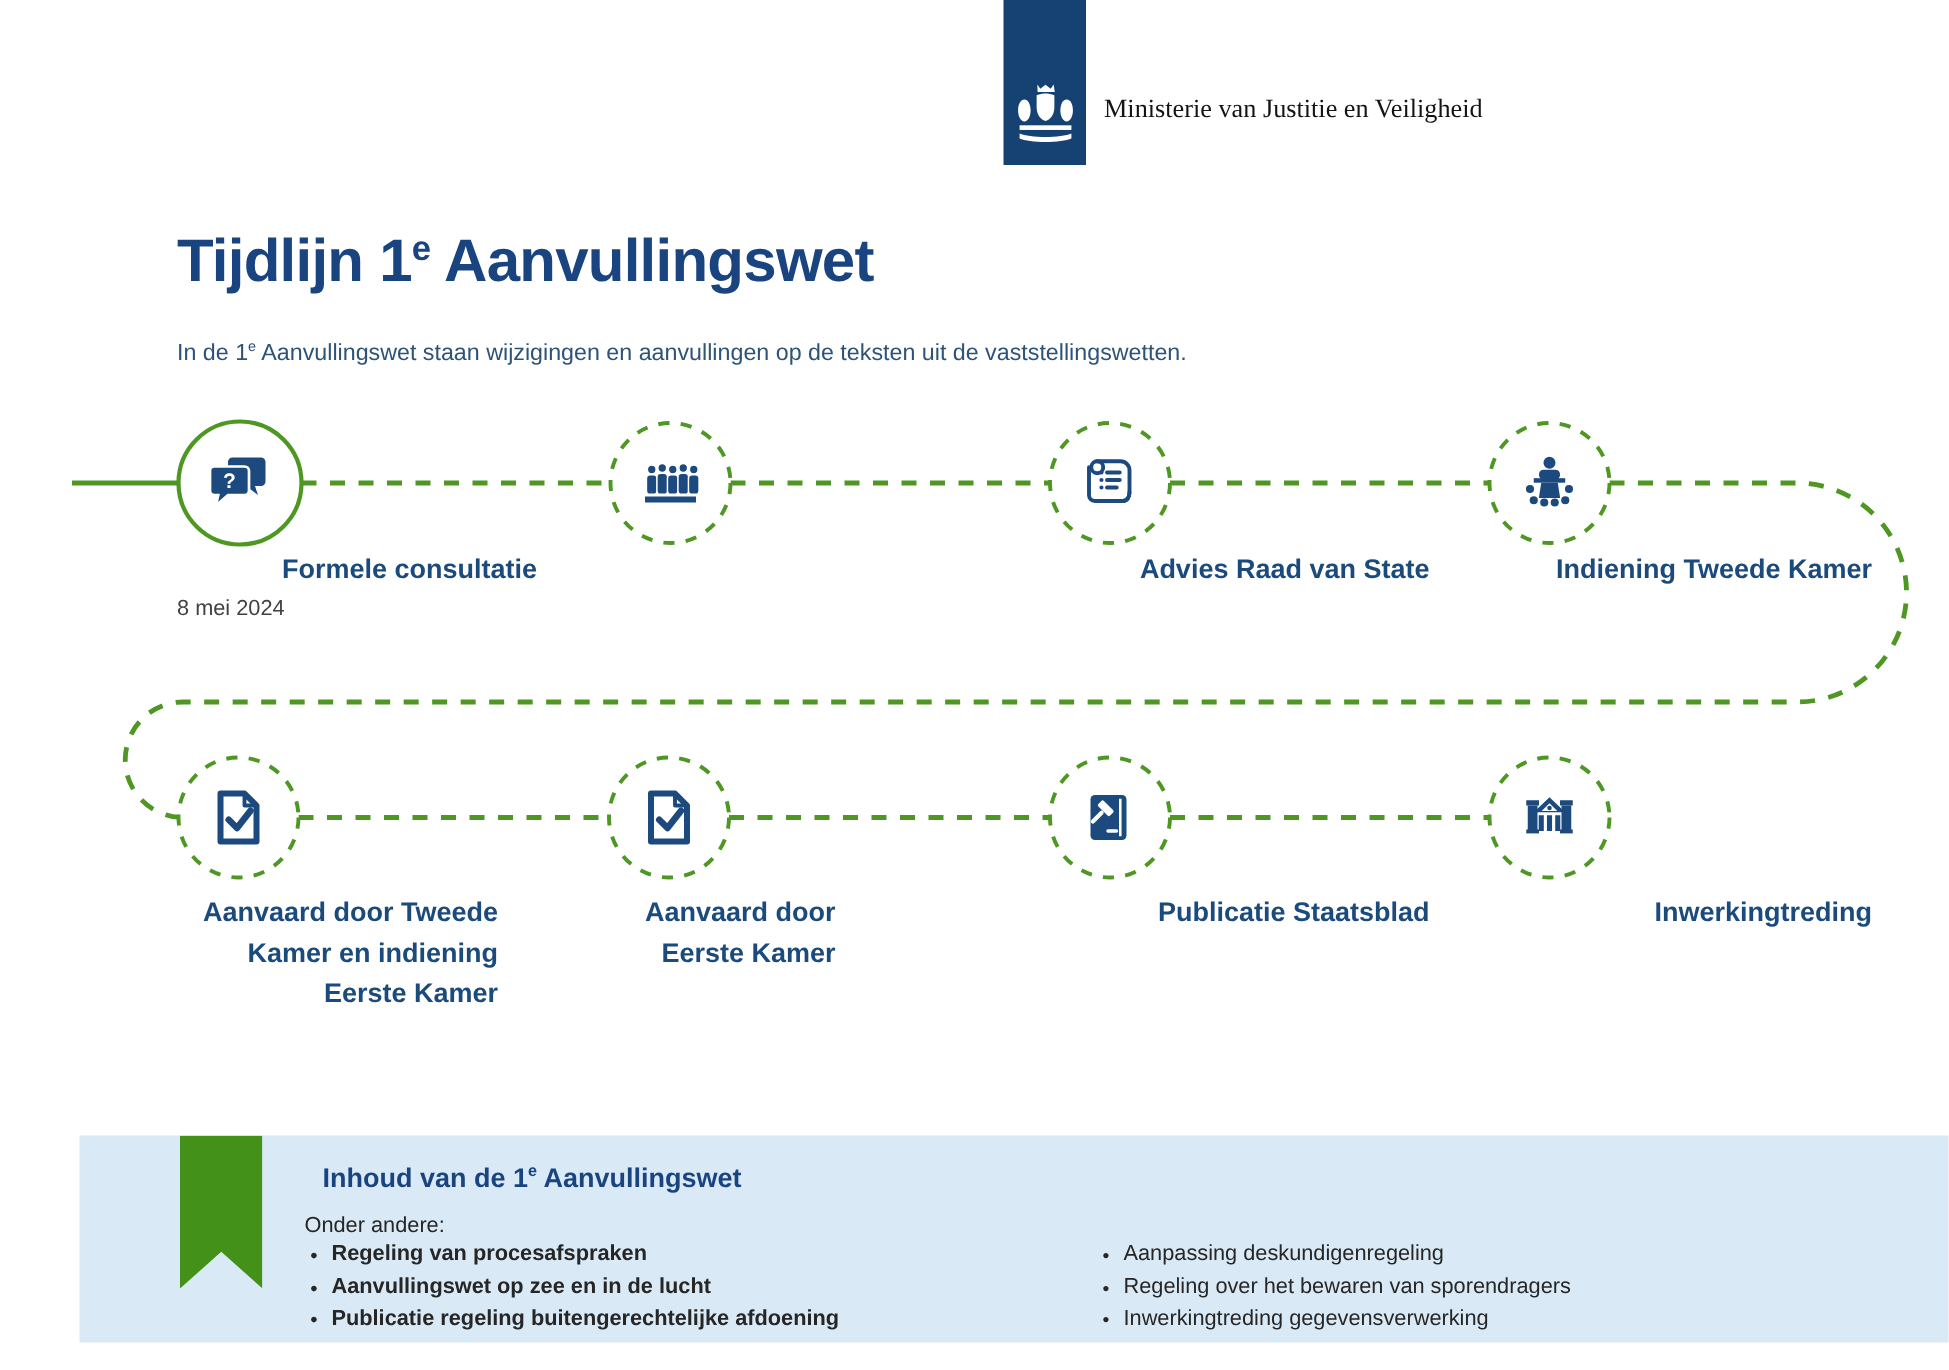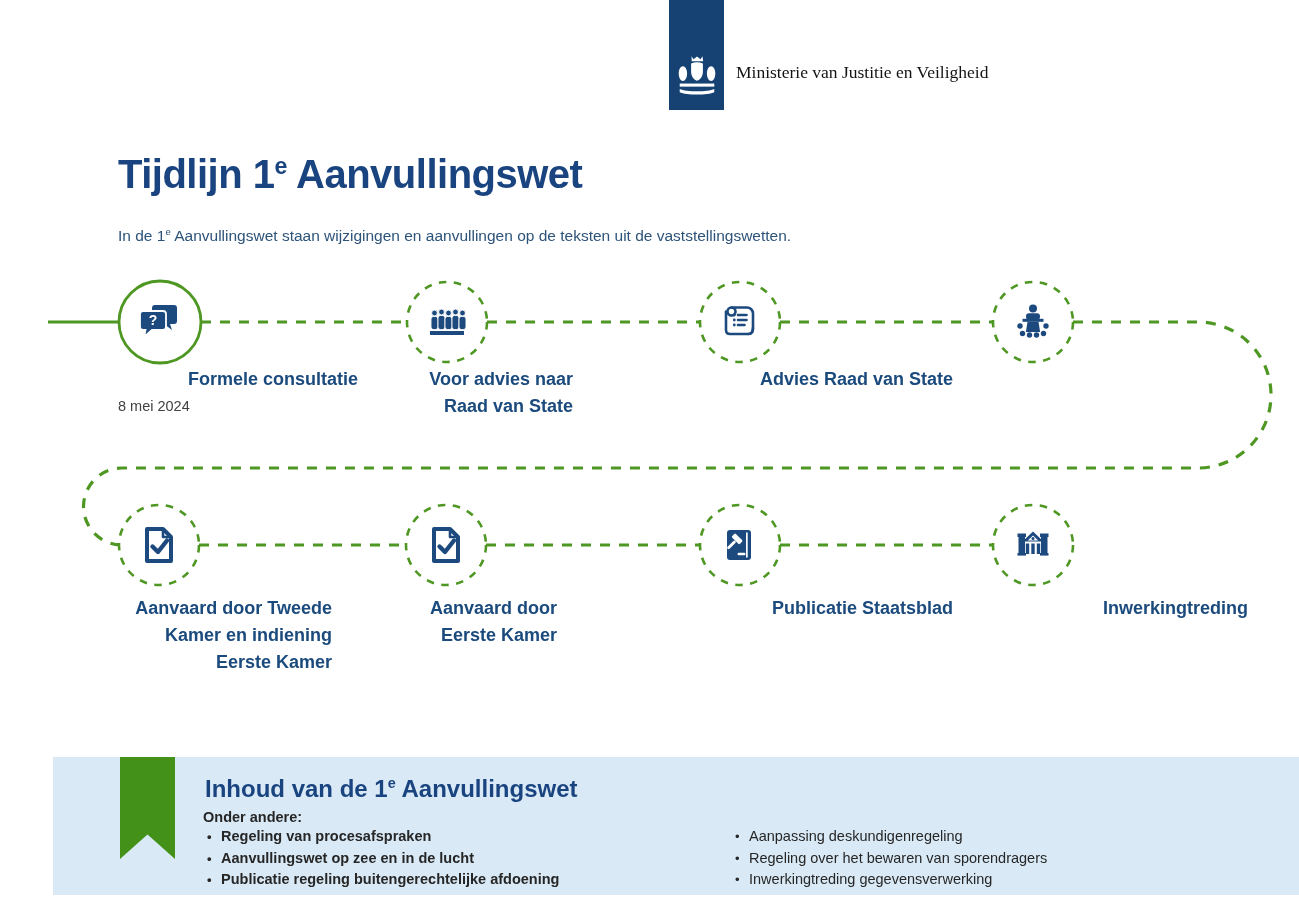--- a/index.html
+++ b/index.html
@@ -57,27 +57,27 @@
   .content-box {
     position:absolute; left:5px; top:757px; width:1289px; height:138px;
     background:#d9eaf6;
   }
   .ribbon {
     position:absolute; left:67px; top:0; width:55px; height:102px;
     background:#44911a;
     clip-path:polygon(0 0, 100% 0, 100% 100%, 50% 76%, 0 100%);
   }
   .box-heading {
-    position:absolute; left:152px; top:18px;
-    font-size:24px; font-weight:700; color:#1a4480; white-space:nowrap;
+    position:absolute; left:162px; top:18px;
+    font-size:18px; font-weight:700; color:#1a4480; white-space:nowrap;
   }
   .box-heading sup { font-size:60%; vertical-align:super; }
   .box-intro {
     position:absolute; left:150px; top:52px;
-    font-size:14.5px; color:#262626;font-weight:bold;
+    font-size:14.5px; color:#262626;
   }
   .bullet-list { position:absolute; top:69px; list-style:none; }
   .bullet-list.left  { left:152px;font-weight:bold; }
   .bullet-list.right { left:680px; }
   .bullet-list li {
     font-size:14.5px; color:#262626; line-height:21.5px; padding-left:16px; position:relative;
     white-space:nowrap;
   }
   .bullet-list li::before {
     content:"•"; position:absolute; left:2px; top:0; color:#262626; font-size:13px;
@@ -217,22 +217,22 @@
         <rect x="20.3" y="20.5" width="3.4" height="10.5"></rect>
         <rect x="25.8" y="20.5" width="3.4" height="10.5"></rect>
       </g>
       <path d="M22,12.5 L16.8,17.6 h10.4 z" fill="#ffffff"></path>
       <circle cx="22" cy="15.6" r="1.5" fill="#1d4a7e"></circle>
     </g>
   </svg>
 
   <div class="step-label lbl-1">Formele consultatie</div>
   <div class="step-date">8 mei 2024</div>
-  <div class="step-label lbl-2">Voor advies naar Raad van State</div>
   <div class="step-label lbl-3">Advies Raad van State</div>
+  <div class="step-label lbl-4">Indiening Tweede Kamer</div>
   <div class="step-label lbl-5">Aanvaard door Tweede Kamer en indiening Eerste Kamer</div>
   <div class="step-label lbl-6">Aanvaard door Eerste Kamer</div>
   <div class="step-label lbl-8">Inwerkingtreding</div>
   <div class="step-label lbl-7">Publicatie Staatsblad</div>
 
   <div class="content-box">
     <div class="ribbon"></div>
     <div class="box-heading"><span>Inhoud van de 1</span><sup>e</sup><span> Aanvullingswet</span></div>
     <div class="box-intro">Onder andere:</div>
     <ul class="bullet-list left">

